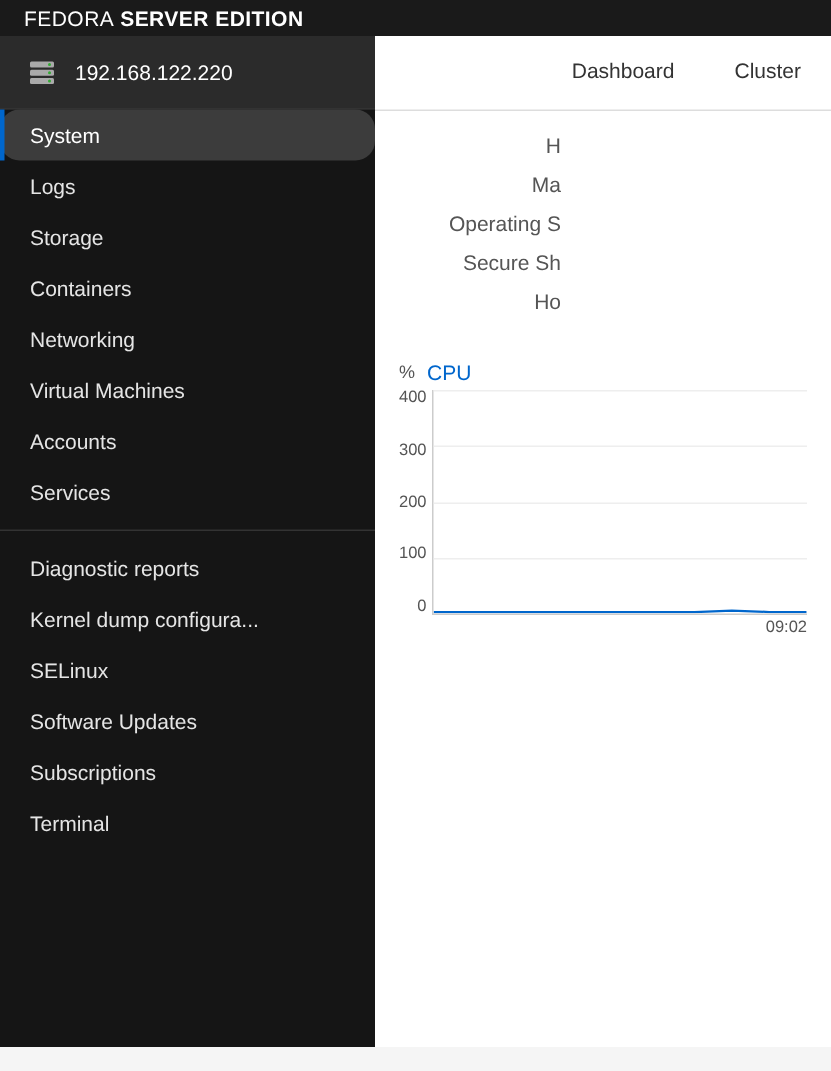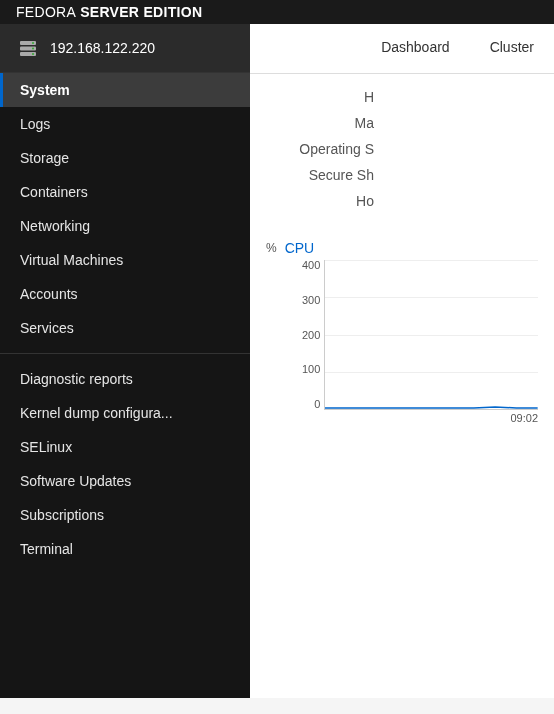--- a/index.html
+++ b/index.html
@@ -78,22 +78,23 @@
       padding: 9px 20px;
       color: #e5e5e5;
       cursor: pointer;
       font-size: 14px;
       display: flex;
       align-items: center;
     }
     .nav-item.active {
       background: #3c3c3c;
       color: #fff;
-      font-weight: 700;
+      font-weight: 400;
       padding-left: 20px;
+      border-radius: 13px;
     }
     .nav-item.active::before {
       content: '';
       display: inline-block;
       width: 3px;
       height: 100%;
       background: #06c;
       position: absolute;
       left: 0;
     }
@@ -187,21 +188,20 @@
       width: 100%;
     }
     #y-axis {
       display: flex;
       flex-direction: column;
       justify-content: space-between;
       align-items: flex-end;
       margin-right: 4px;
       height: 150px;
       padding: 0;
-      margin-left: 36px;
     }
     .y-label {
       font-size: 11px;
       color: #555;
       line-height: 1;
     }
     #chart-area {
       flex: 1;
       height: 150px;
       position: relative;

